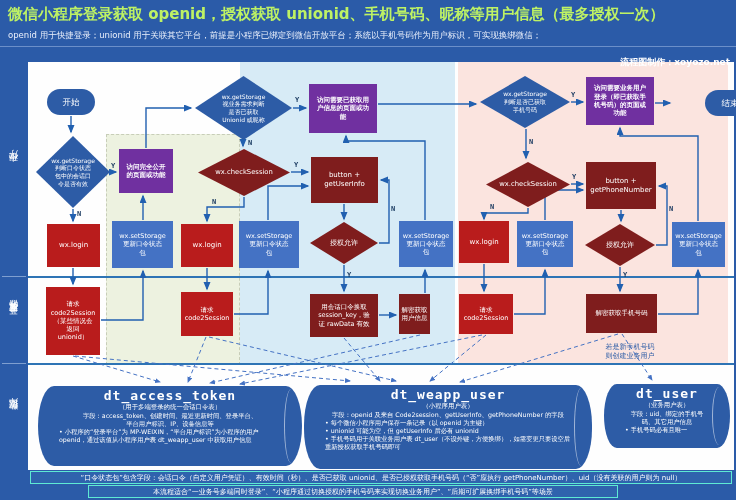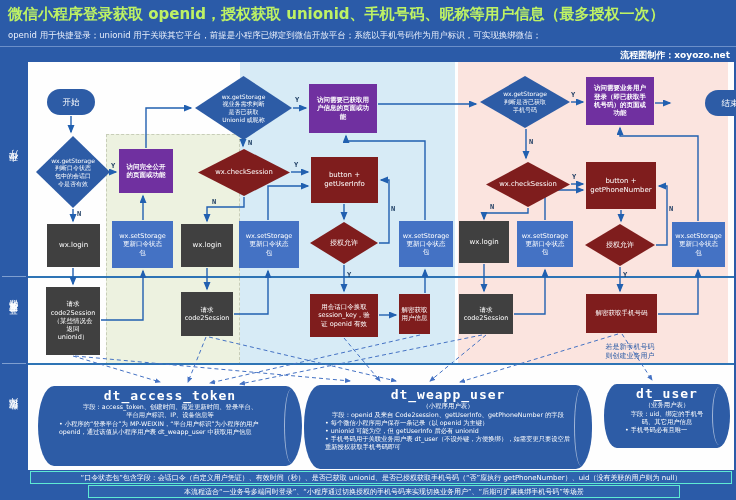--- a/index.html
+++ b/index.html
@@ -1,33 +1,33 @@
 <!DOCTYPE html>
 <html><head>
 <meta charset="utf-8">
 <style>
   html,body{margin:0;padding:0}
   body{width:736px;height:500px;background:#2b5ba8;font-family:"DejaVu Sans",sans-serif;position:relative;overflow:hidden}
   .hdr-title{position:absolute;left:8px;top:5px;color:#bef264;font-weight:bold;font-size:15px;z-index:5;white-space:nowrap}
   .hdr-sub{position:absolute;left:8px;top:30px;color:#e9effb;font-size:8.5px;z-index:5;white-space:nowrap}
   .hdr-line{position:absolute;left:0;top:46px;width:736px;height:1px;background:#6b8fc9;z-index:5}
-  .credit{position:absolute;right:6px;top:49px;color:#fff;font-size:9px;font-weight:bold;z-index:5}
+  .credit{position:absolute;right:6px;top:56px;color:#fff;font-size:9px;font-weight:bold;z-index:5}
   .canvas{position:absolute;left:28px;top:62px;width:706px;height:408px;background:#fefefe;z-index:0}
   .panel{position:absolute;z-index:1}
   .p-green{left:106px;top:134px;width:132px;height:229px;background:#edf2e0;border:1px dashed #c7cdb8}
   .p-blue{left:240px;top:62px;width:215px;height:301px;background:#d7ebf6}
   .p-pink{left:458px;top:62px;width:270px;height:301px;background:#fbe4df}
   .lane-line{position:absolute;left:28px;width:706px;height:2px;background:#2e74b5;z-index:2}
   .strip-sep{position:absolute;left:2px;width:24px;height:1px;background:#7f9fd0;z-index:2}
   .lane{position:absolute;left:0;width:28px;display:flex;align-items:center;justify-content:center;color:#fff;font-size:9.5px;letter-spacing:1px;writing-mode:vertical-rl;transform:rotate(180deg);z-index:2}
   .wires{position:absolute;left:0;top:0;z-index:2}
   .n{position:absolute;display:flex;align-items:center;justify-content:center;text-align:center;color:#fff;font-size:6.5px;line-height:1.28;box-sizing:border-box;white-space:pre-line;z-index:3;font-family:"DejaVu Sans",sans-serif}
   .blue{background:#2d5ca6}
   .steel{background:#4472c4}
-  .orange{background:#404040}
+  .orange{background:#b91c1c}
   .green{background:#7f1d1d}
   .purple{background:#7030a0;font-weight:bold}
   .dia{clip-path:polygon(50% 0,100% 50%,50% 100%,0 50%)}
   .pill{border-radius:13px;font-size:8.5px}
   .yn{position:absolute;z-index:4;font-size:7px;font-weight:bold;color:#17375e;font-family:"DejaVu Sans Mono",monospace}
   .db{position:absolute;background:#2d5ca6;color:#fff;border-radius:16px/40px;z-index:3;padding:3px 16px 2px;box-sizing:border-box}
   .db::after{content:"";position:absolute;right:4px;top:3px;bottom:3px;width:13px;border-left:1.5px solid rgba(255,255,255,.55);border-radius:50%}
   .db-title{text-align:center;font-family:"DejaVu Sans Mono",monospace;font-weight:bold;font-size:13px;letter-spacing:1px;line-height:1.1}
   .db-sub{text-align:center;font-size:6.4px;line-height:1.3}
   .db-fields{text-align:center;font-size:6.3px;line-height:1.3;white-space:pre-line}
@@ -167,21 +167,21 @@
 
 <div class="n orange" style="left:46px;top:287px;width:54px;height:68px">请求
 code2Session
 （某些情况会
 返回
 unionid）</div>
 <div class="n orange" style="left:181px;top:292px;width:52px;height:44px">请求
 code2Session</div>
 <div class="n green" style="left:310px;top:294px;width:68px;height:43px">用会话口令换取
 session_key，验
-证 openid 有效</div>
+证 rawData 有效</div>
 <div class="n green" style="left:399px;top:294px;width:31px;height:40px">解密获取
 用户信息</div>
 <div class="n orange" style="left:459px;top:294px;width:54px;height:40px">请求
 code2Session</div>
 <div class="n green" style="left:586px;top:294px;width:71px;height:39px">解密获取手机号码</div>
 <div class="note" style="left:582px;top:343px;width:96px">若是新手机号码
 则创建业务用户</div>
 
 <span class="yn" style="left:111px;top:162px">Y</span>
 <span class="yn" style="left:77px;top:210px">N</span>
@@ -193,20 +193,21 @@
 <span class="yn" style="left:347px;top:271px">Y</span>
 <span class="yn" style="left:571px;top:91px">Y</span>
 <span class="yn" style="left:529px;top:138px">N</span>
 <span class="yn" style="left:572px;top:173px">Y</span>
 <span class="yn" style="left:490px;top:203px">N</span>
 <span class="yn" style="left:669px;top:205px">N</span>
 <span class="yn" style="left:623px;top:271px">Y</span>
 
 <div class="db" style="left:38px;top:386px;width:264px;height:80px">
   <div class="db-title">dt_access_token</div>
+  <div class="db-sub">（用于多端登录的统一会话口令表）</div>
   <div class="db-fields">字段：access_token、创建时间、最近更新时间、登录平台、
 平台用户标识、IP、设备信息等</div>
   <div class="db-bullet">小程序的“登录平台”为 MP-WEIXIN，“平台用户标识”为小程序的用户 openid，通过该值从小程序用户表 dt_weapp_user 中获取用户信息</div>
 </div>
 <div class="db" style="left:304px;top:385px;width:288px;height:84px">
   <div class="db-title">dt_weapp_user</div>
   <div class="db-sub">（小程序用户表）</div>
   <div class="db-fields">字段：openid 及来自 Code2session、getUserInfo、getPhoneNumber 的字段</div>
   <div class="db-bullet">每个微信小程序用户保存一条记录（以 openid 为主键）</div>
   <div class="db-bullet">unionid 可能为空，但 getUserInfo 后必有 unionid</div>
@@ -214,13 +215,13 @@
 </div>
 <div class="db" style="left:604px;top:384px;width:126px;height:64px">
   <div class="db-title">dt_user</div>
   <div class="db-sub">（业务用户表）</div>
   <div class="db-fields">字段：uid、绑定的手机号
 码、其它用户信息</div>
   <div class="db-bullet">手机号码必有且唯一</div>
 </div>
 
 <div class="fbar" style="left:30px;top:471px;width:702px;height:13px">“口令状态包”包含字段：会话口令（自定义用户凭证）、有效时间（秒）、是否已获取 unionid、是否已授权获取手机号码（“否”应执行 getPhoneNumber）、uid（没有关联的用户则为 null）</div>
-<div class="fbar" style="left:88px;top:485px;width:592px;height:13px">本流程适合“一业务号多端同时登录”、“小程序通过切换授权的手机号码来实现切换业务用户”、“后期可扩展换绑手机号码”等场景</div>
+<div class="fbar" style="left:88px;top:485px;width:530px;height:13px">本流程适合“一业务号多端同时登录”、“小程序通过切换授权的手机号码来实现切换业务用户”、“后期可扩展换绑手机号码”等场景</div>
 
 </body></html>

